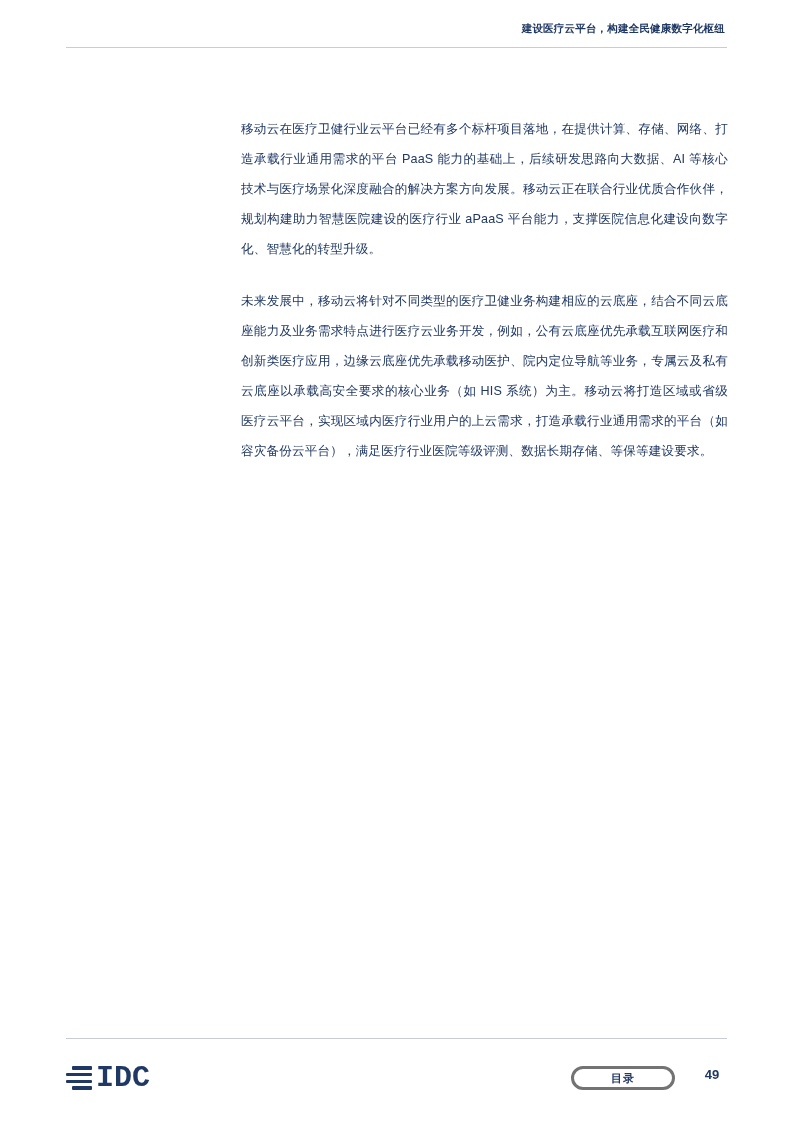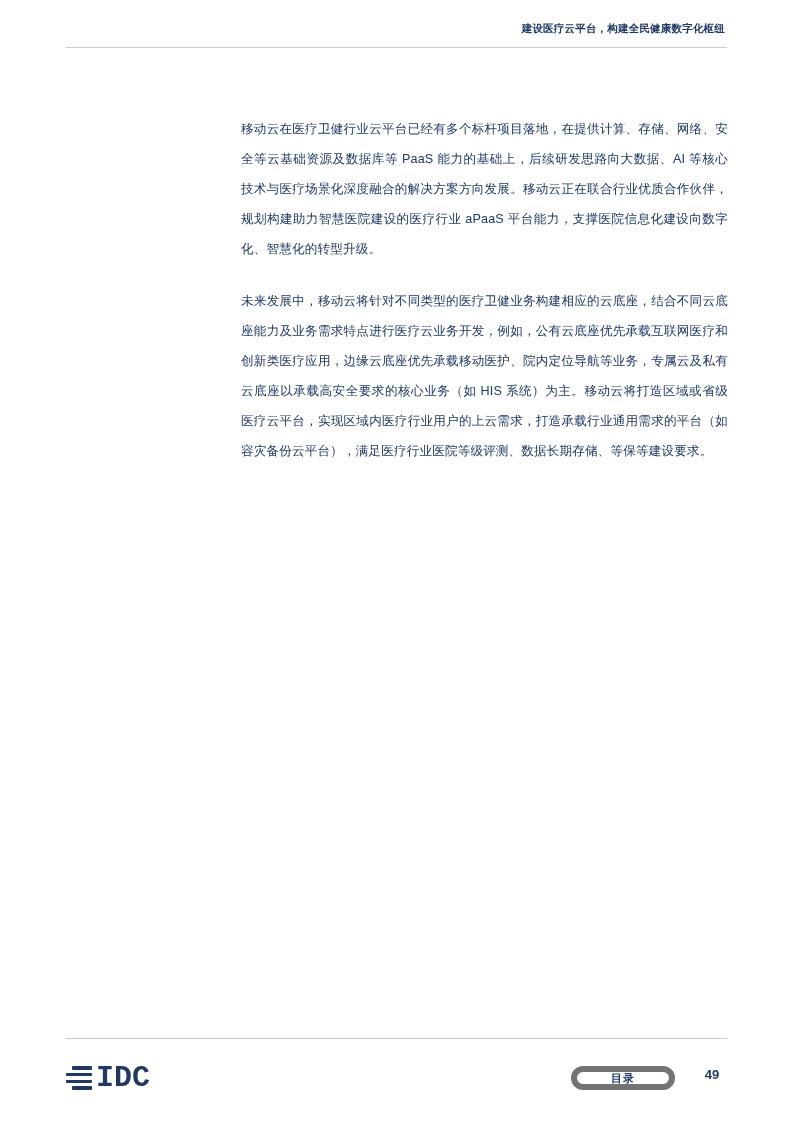--- a/index.html
+++ b/index.html
@@ -117,21 +117,21 @@
     line-height: 30px;
     font-family: Liberation Mono, monospace;
   }
 
   .toc-button {
     position: absolute;
     right: 52px;
     top: 11px;
     width: 104px;
     height: 24px;
-    border: 6px solid #737373;
+    border: 3px solid #737373;
     border-radius: 12px;
     display: flex;
     align-items: center;
     justify-content: center;
     background: #ffffff;
     box-sizing: border-box;
     cursor: pointer;
   }
   .toc-button-label {
     font-size: 11px;
@@ -154,21 +154,21 @@
 <body>
 
 <div class="page">
 
   <div class="header">
     <div class="header-title">建设医疗云平台，构建全民健康数字化枢纽</div>
   </div>
   <div class="header-rule"></div>
 
   <div class="content">
-    <p class="para">移动云在医疗卫健行业云平台已经有多个标杆项目落地，在提供计算、存储、网络、安全等云基础资源及数据库等 PaaS 能力的基础上，后续研发思路向大数据、AI 等核心技术与医疗场景化深度融合的解决方案方向发展。移动云正在联合行业优质合作伙伴，规划构建助力智慧医院建设的医疗行业 aPaaS 平台能力，支撑医院信息化建设向数字化、智慧化的转型升级。</p>
+    <p class="para">移动云在医疗卫健行业云平台已经有多个标杆项目落地，在提供计算、存储、网络、打造承载行业通用需求的平台 PaaS 能力的基础上，后续研发思路向大数据、AI 等核心技术与医疗场景化深度融合的解决方案方向发展。移动云正在联合行业优质合作伙伴，规划构建助力智慧医院建设的医疗行业 aPaaS 平台能力，支撑医院信息化建设向数字化、智慧化的转型升级。</p>
     <p class="para">未来发展中，移动云将针对不同类型的医疗卫健业务构建相应的云底座，结合不同云底座能力及业务需求特点进行医疗云业务开发，例如，公有云底座优先承载互联网医疗和创新类医疗应用，边缘云底座优先承载移动医护、院内定位导航等业务，专属云及私有云底座以承载高安全要求的核心业务（如 HIS 系统）为主。移动云将打造区域或省级医疗云平台，实现区域内医疗行业用户的上云需求，打造承载行业通用需求的平台（如容灾备份云平台），满足医疗行业医院等级评测、数据长期存储、等保等建设要求。</p>
   </div>
 
   <div class="footer-rule"></div>
 
   <div class="footer">
     <div class="logo">
       <div class="logo-bars">
         <span></span>
           <span></span>

